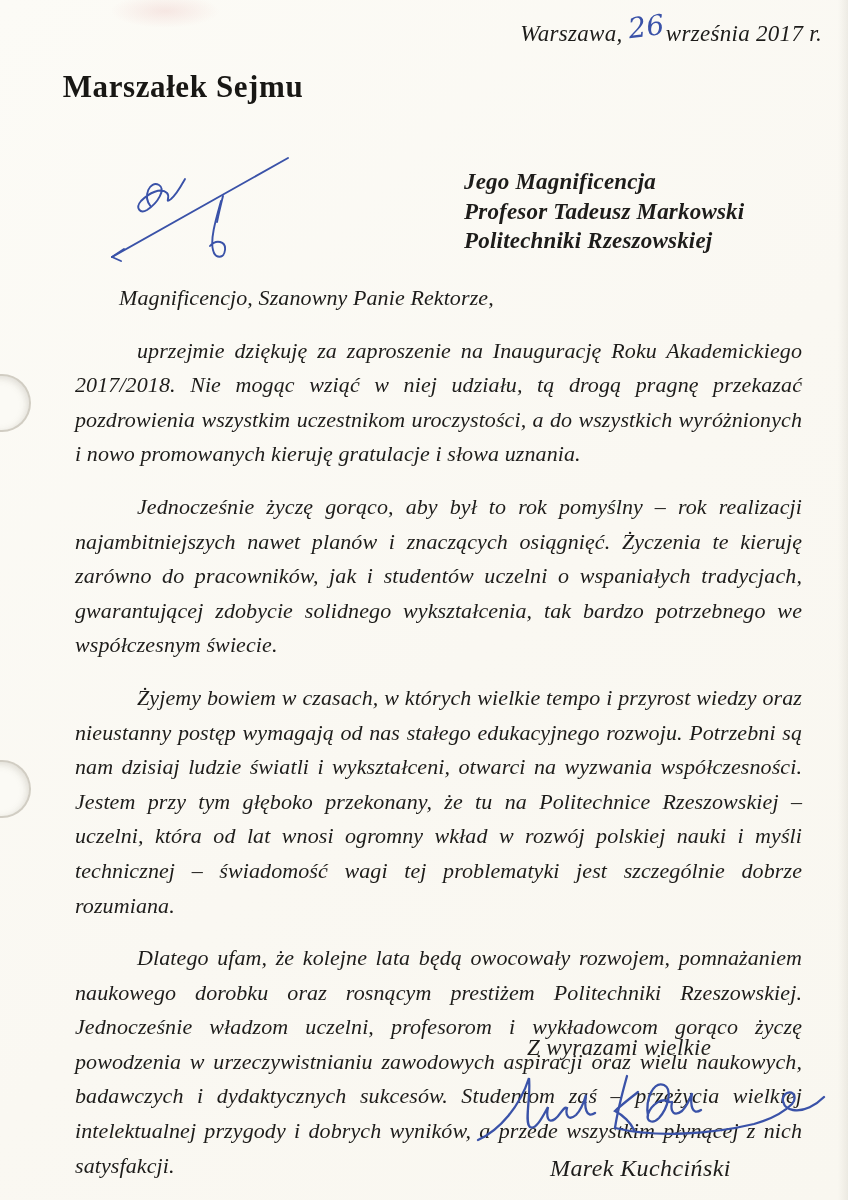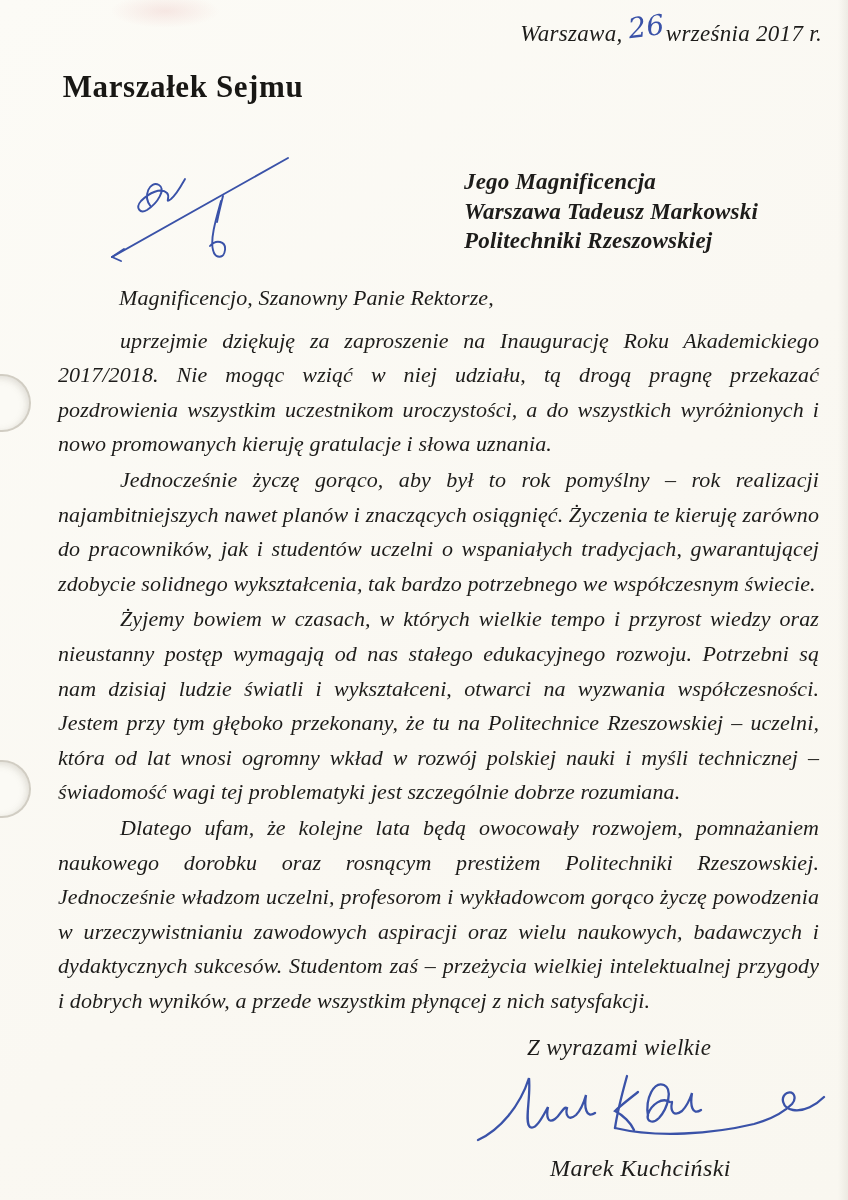--- a/index.html
+++ b/index.html
@@ -63,21 +63,21 @@
     margin-top:11px;
   }
   
   .body{
     position:absolute;left:57px;right:28px;top:281px;
     font-style:italic;font-size:22px;line-height:34.6px;
     text-align:justify;
     letter-spacing:0.1px;
   }
   .salutation{margin:0 0 8px 62px;}
-  .body p{margin:1px;text-indent:62px;}
+  .body p{margin:18px;text-indent:62px;}
   
   .closing{
     position:absolute;left:527px;top:1035px;
     font-style:italic;font-size:23px;letter-spacing:0.3px;white-space:nowrap;
   }
   .signature{position:absolute;left:472px;top:1064px;}
   .signer{
     position:absolute;left:531px;top:1155px;
     font-style:italic;font-size:24px;letter-spacing:0.4px;white-space:nowrap;margin-left:19px;
   }
@@ -106,21 +106,21 @@
         <path d="M17,113 L26,117"></path>
         <path d="M56,63 C47,52 55,36 64,41 C71,45 63,59 52,66 C45,70 40,64 46,57 C54,49 66,43 72,49 C76,53 69,60 76,55 C82,50 86,42 90,35"></path>
         <path d="M126,57 C121,75 115,95 118,106 C120,115 129,115 130,106 C131,97 121,95 115,102"></path>
         <path d="M128,52 C126,60 124,68 122,78"></path>
       </g>
     </svg>
   </div>
 
   <div class="addressee">
     <div>Jego Magnificencja</div>
-    <div>Warszawa Tadeusz Markowski</div>
+    <div>Profesor Tadeusz Markowski</div>
     <div>Politechniki Rzeszowskiej</div>
   </div>
 
   <div class="body">
     <div class="salutation">Magnificencjo, Szanowny Panie Rektorze,</div>
     <p>uprzejmie dziękuję za zaproszenie na Inaugurację Roku Akademickiego 2017/2018. Nie mogąc wziąć w niej udziału, tą drogą pragnę przekazać pozdrowienia wszystkim uczestnikom uroczystości, a do wszystkich wyróżnionych i nowo promowanych kieruję gratulacje i słowa uznania.</p>
     <p>Jednocześnie życzę gorąco, aby był to rok pomyślny – rok realizacji najambitniejszych nawet planów i znaczących osiągnięć. Życzenia te kieruję zarówno do pracowników, jak i studentów uczelni o wspaniałych tradycjach, gwarantującej zdobycie solidnego wykształcenia, tak bardzo potrzebnego we współczesnym świecie.</p>
     <p>Żyjemy bowiem w czasach, w których wielkie tempo i przyrost wiedzy oraz nieustanny postęp wymagają od nas stałego edukacyjnego rozwoju. Potrzebni są nam dzisiaj ludzie światli i wykształceni, otwarci na wyzwania współczesności. Jestem przy tym głęboko przekonany, że tu na Politechnice Rzeszowskiej – uczelni, która od lat wnosi ogromny wkład w rozwój polskiej nauki i myśli technicznej – świadomość wagi tej problematyki jest szczególnie dobrze rozumiana.</p>
     <p>Dlatego ufam, że kolejne lata będą owocowały rozwojem, pomnażaniem naukowego dorobku oraz rosnącym prestiżem Politechniki Rzeszowskiej. Jednocześnie władzom uczelni, profesorom i wykładowcom gorąco życzę powodzenia w urzeczywistnianiu zawodowych aspiracji oraz wielu naukowych, badawczych i dydaktycznych sukcesów. Studentom zaś – przeżycia wielkiej intelektualnej przygody i dobrych wyników, a przede wszystkim płynącej z nich satysfakcji.</p>
   </div>

